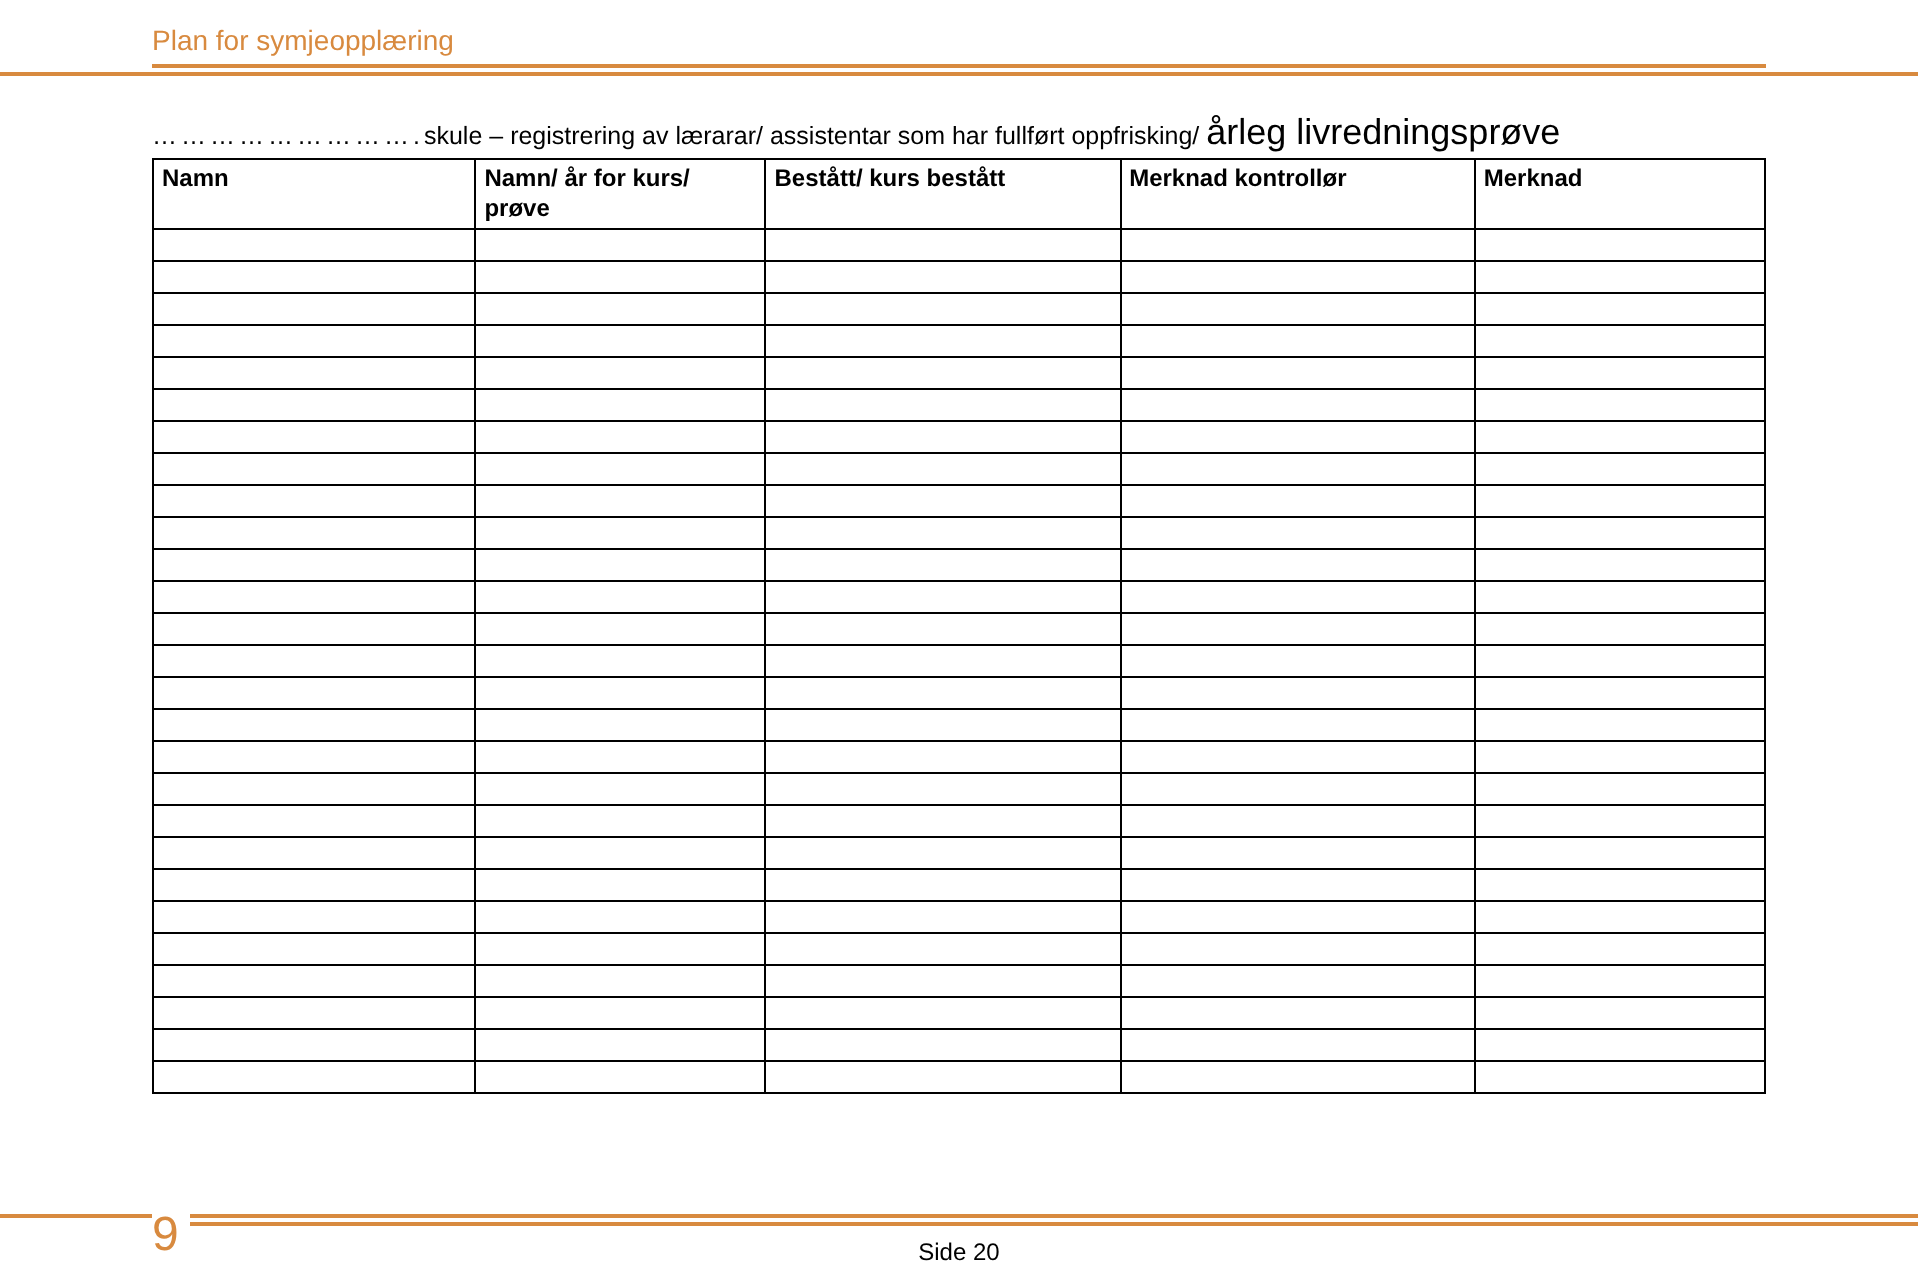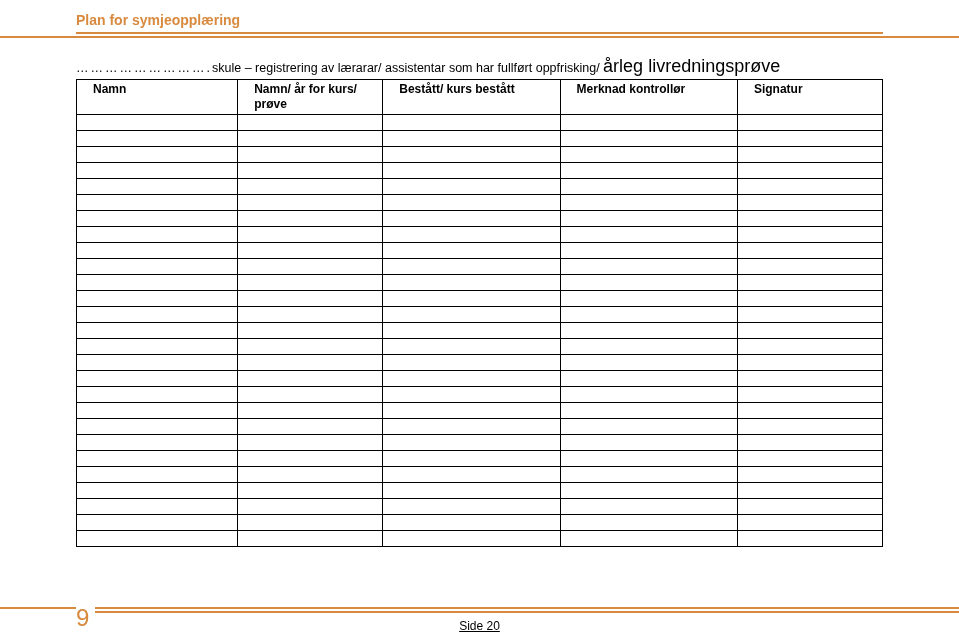--- a/index.html
+++ b/index.html
@@ -12,21 +12,21 @@
       background: #ffffff;
       width: 959px;
       height: 641px;
       position: relative;
     }
     .header {
       padding: 12px 0 4px 76px;
     }
     .header-title {
       color: #d88a3f;
-      font-weight: bold;
+      font-weight: normal;
       font-size: 14px;
     }
     .orange-line {
       height: 2px;
       background: #d88a3f;
       margin: 0 76px 0 76px;
     }
     .orange-line-full {
       height: 2px;
       background: #d88a3f;
@@ -57,21 +57,21 @@
       font-size: 12px;
       text-align: left;
       vertical-align: top;
       padding: 1px 4px;
       height: 16px;
     }
     table.registration th {
       font-weight: bold;
       vertical-align: top;
       height: auto;
-      padding: 2px 16px;
+      padding: 2px 4px;
       line-height: 1.25;
     }
     .col-namn { width: 20%; }
     .col-dato { width: 18%; }
     .col-best { width: 22%; }
     .col-sign { width: 22%; }
     .col-merk { width: 18%; }
     .footer {
       position: absolute;
       bottom: 8px;
@@ -99,21 +99,20 @@
       font-size: 24px;
       font-weight: normal;
       background: #fff;
       padding: 0 6px 0 0;
     }
     .side-label {
       text-align: center;
       font-size: 12px;
       color: #000;
       margin-top: 4px;
-      text-decoration: underline;
     }
   </style>
 </head>
 <body>
 
 <div class="header">
   <div class="header-title">Plan for symjeopplæring</div>
 </div>
 <div class="orange-line"></div>
 <div class="orange-line-full"></div>
@@ -130,21 +129,21 @@
       <col class="col-best">
       <col class="col-sign">
       <col class="col-merk">
     </colgroup>
     <thead>
       <tr>
         <th>Namn</th>
         <th>Namn/ år for kurs/ prøve</th>
         <th>Bestått/ kurs bestått</th>
         <th>Merknad kontrollør</th>
-        <th>Signatur</th>
+        <th>Merknad</th>
       </tr>
     </thead>
     <tbody id="table-body">
     <tr>
           <td></td>
           <td></td>
           <td></td>
           <td></td>
           <td></td>
         </tr>

